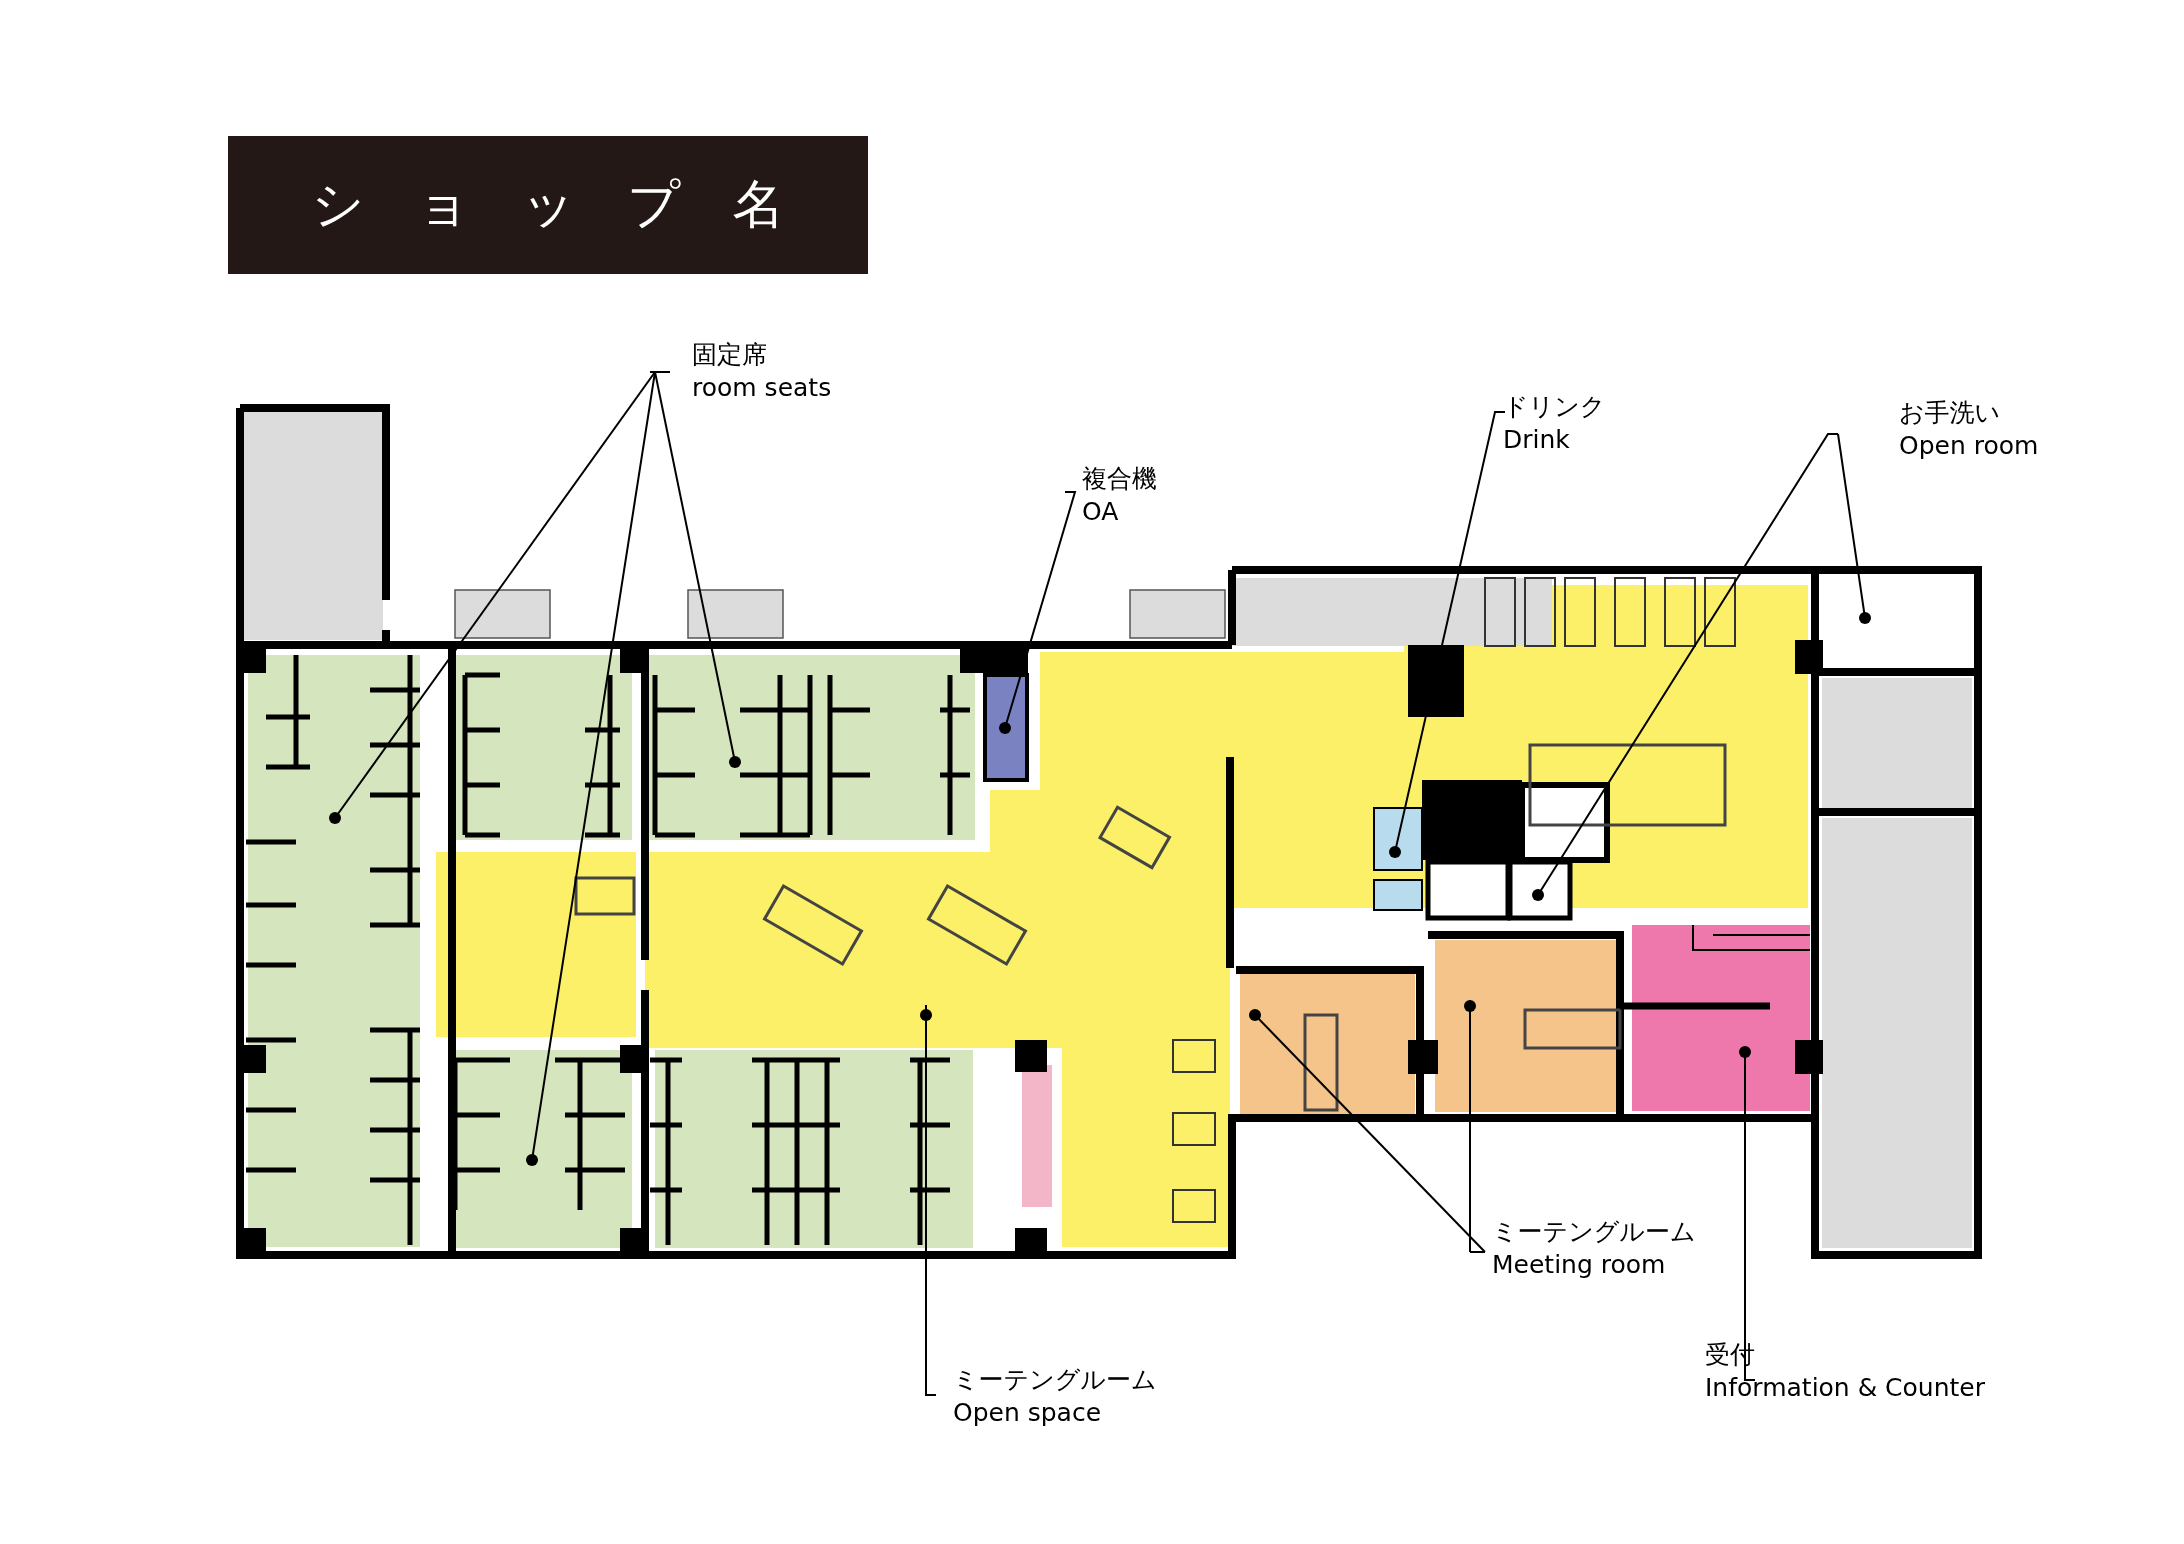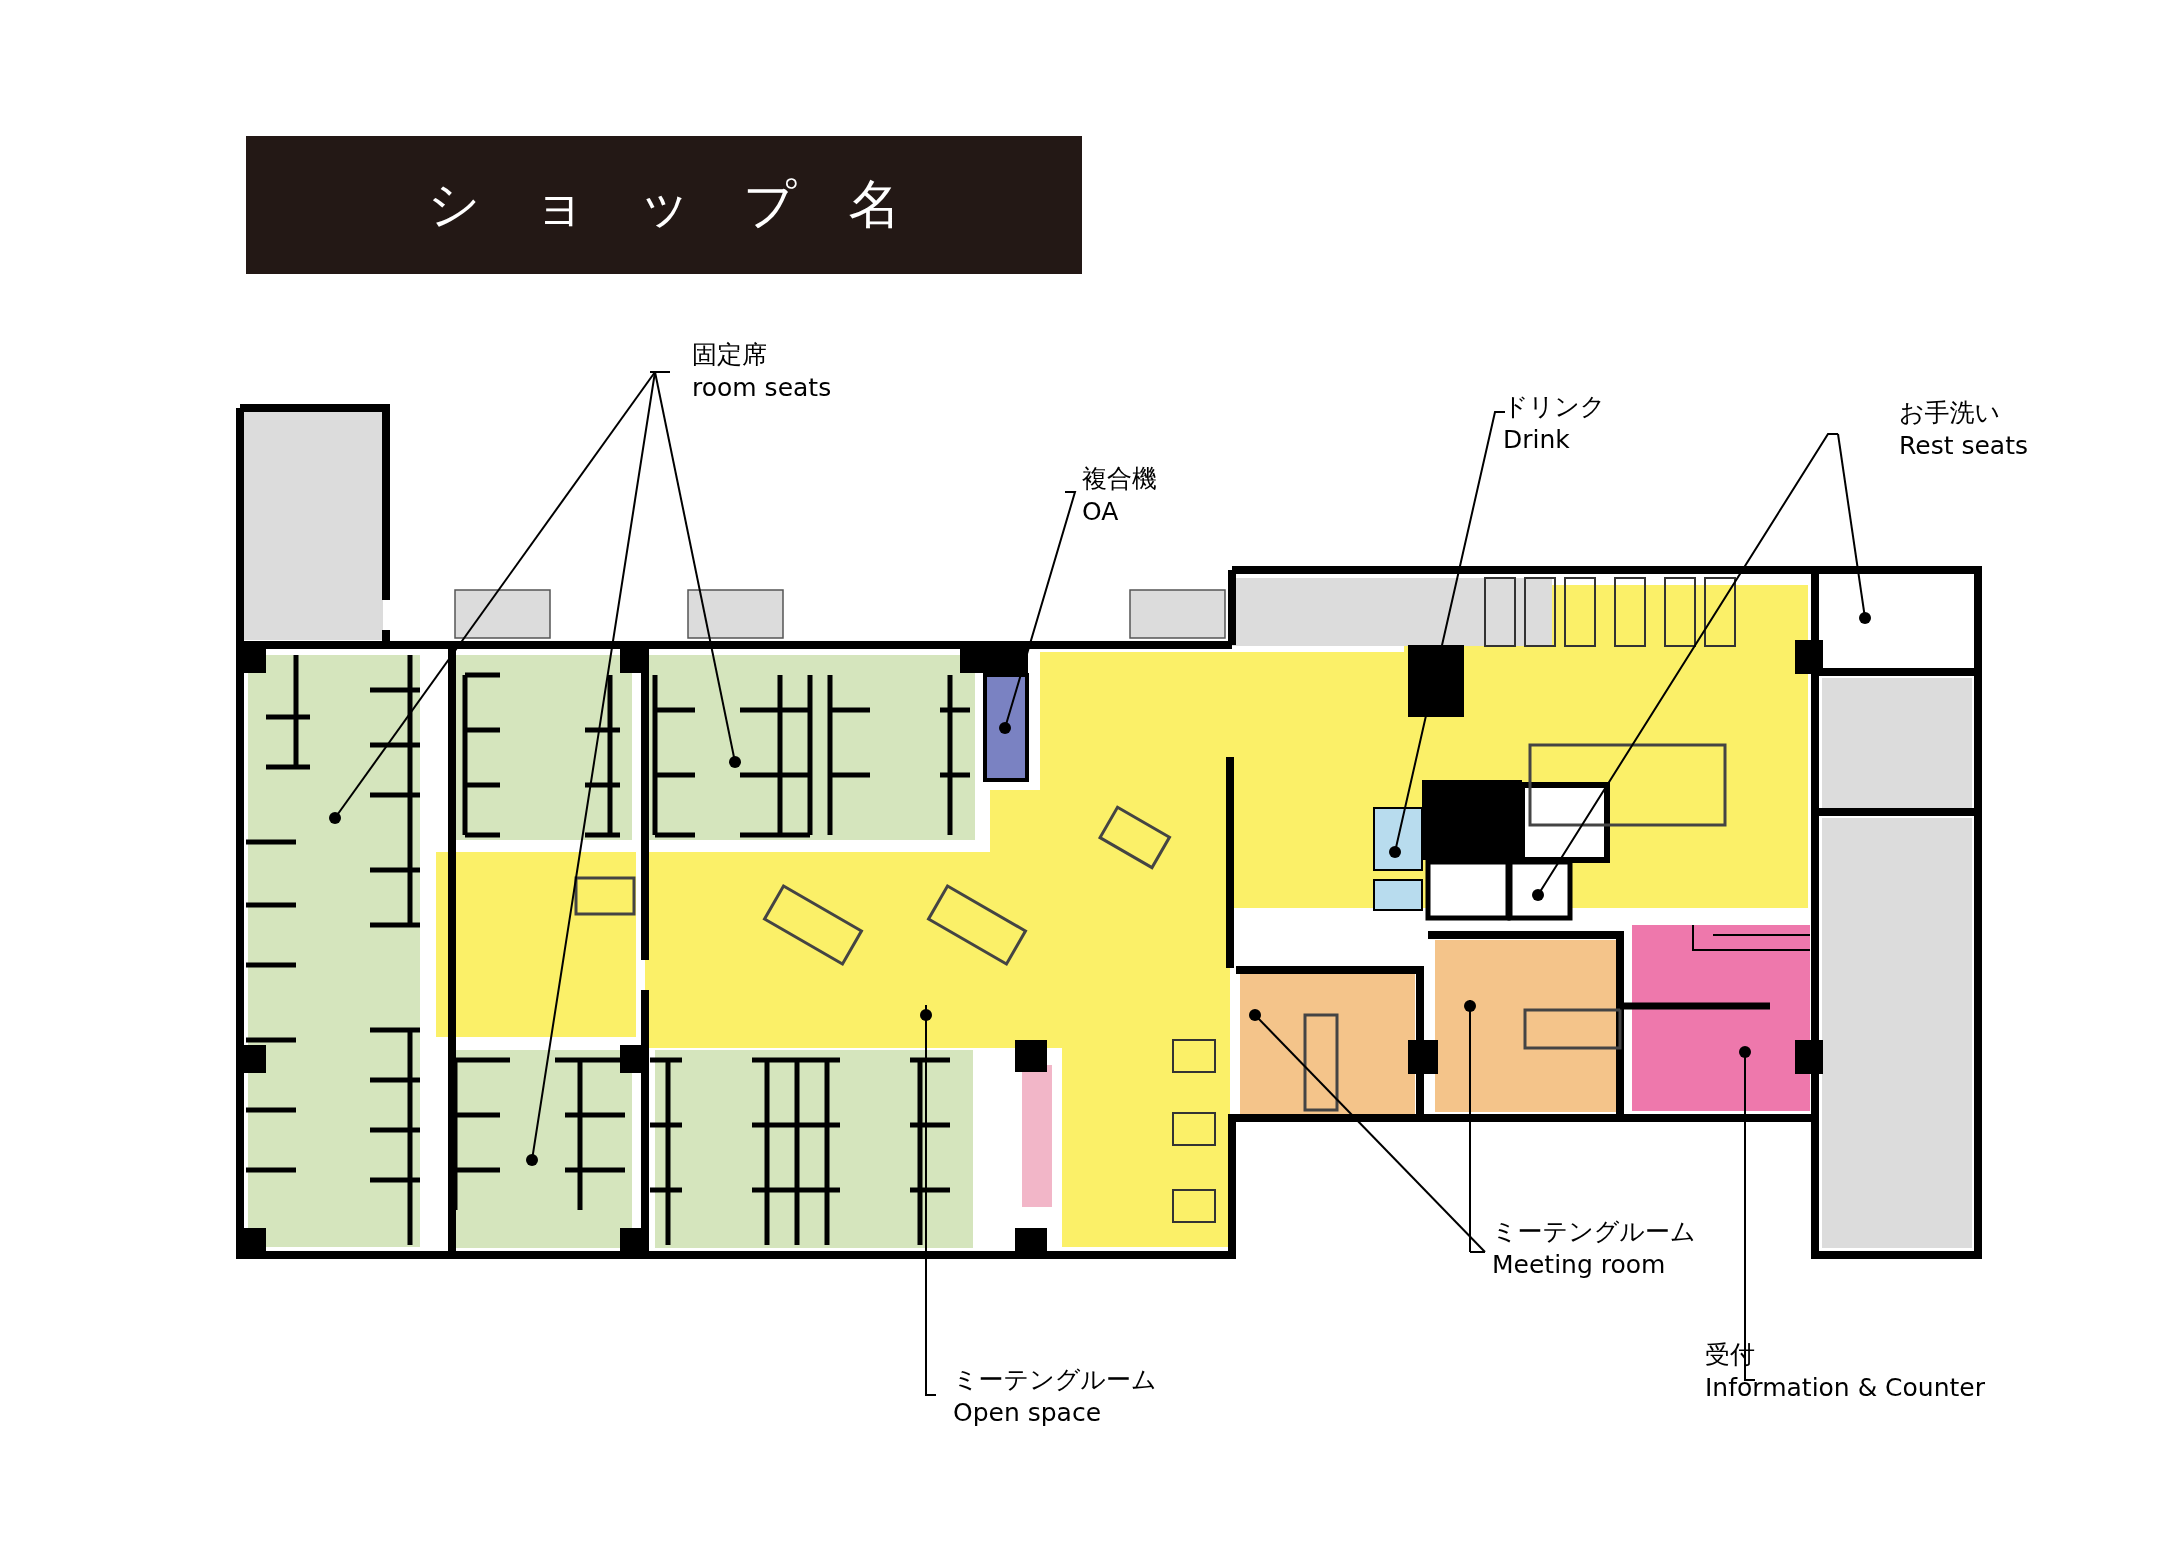--- a/index.html
+++ b/index.html
@@ -1,18 +1,18 @@
 <!DOCTYPE html>
 <html><head>
 <meta charset="utf-8">
 <style>
   html, body { margin:0; padding:0; background:#ffffff; }
   body { width:2184px; height:1544px; position:relative; overflow:hidden;
          font-family:"DejaVu Sans", sans-serif; color:#231815; }
-  .title-box { position:absolute; left:246px; top:136px; width:836px; height:138px;
+  .title-box { position:absolute; left:228px; top:136px; width:640px; height:138px;
                background:#231815; display:flex; align-items:center; justify-content:center; }
   .title-text { color:#ffffff; font-size:52px; letter-spacing:52px; padding-left:52px;
                 font-family:"DejaVu Sans", sans-serif; font-weight:300; }
   .plan { position:absolute; left:0; top:0; width:2184px; height:1544px; }
   .label { position:absolute; font-size:25px; line-height:33px; color:#000000;
            font-family:"DejaVu Sans", sans-serif; white-space:nowrap; }
 </style>
 </head>
 <body>
 
@@ -175,21 +175,21 @@
 <div class="label" style="left:1082px; top:462px;">
   <div>複合機</div>
   <div>OA</div>
 </div>
 <div class="label" style="left:1503px; top:390px;">
   <div>ドリンク</div>
   <div>Drink</div>
 </div>
 <div class="label" style="left:1860px; top:396px;margin-left:39px;">
   <div>お手洗い</div>
-  <div>Rest seats</div>
+  <div>Open room</div>
 </div>
 <div class="label" style="left:1492px; top:1215px;">
   <div>ミーテングルーム</div>
   <div>Meeting room</div>
 </div>
 <div class="label" style="left:953px; top:1363px;">
   <div>ミーテングルーム</div>
   <div>Open space</div>
 </div>
 <div class="label" style="left:1705px; top:1338px;">

